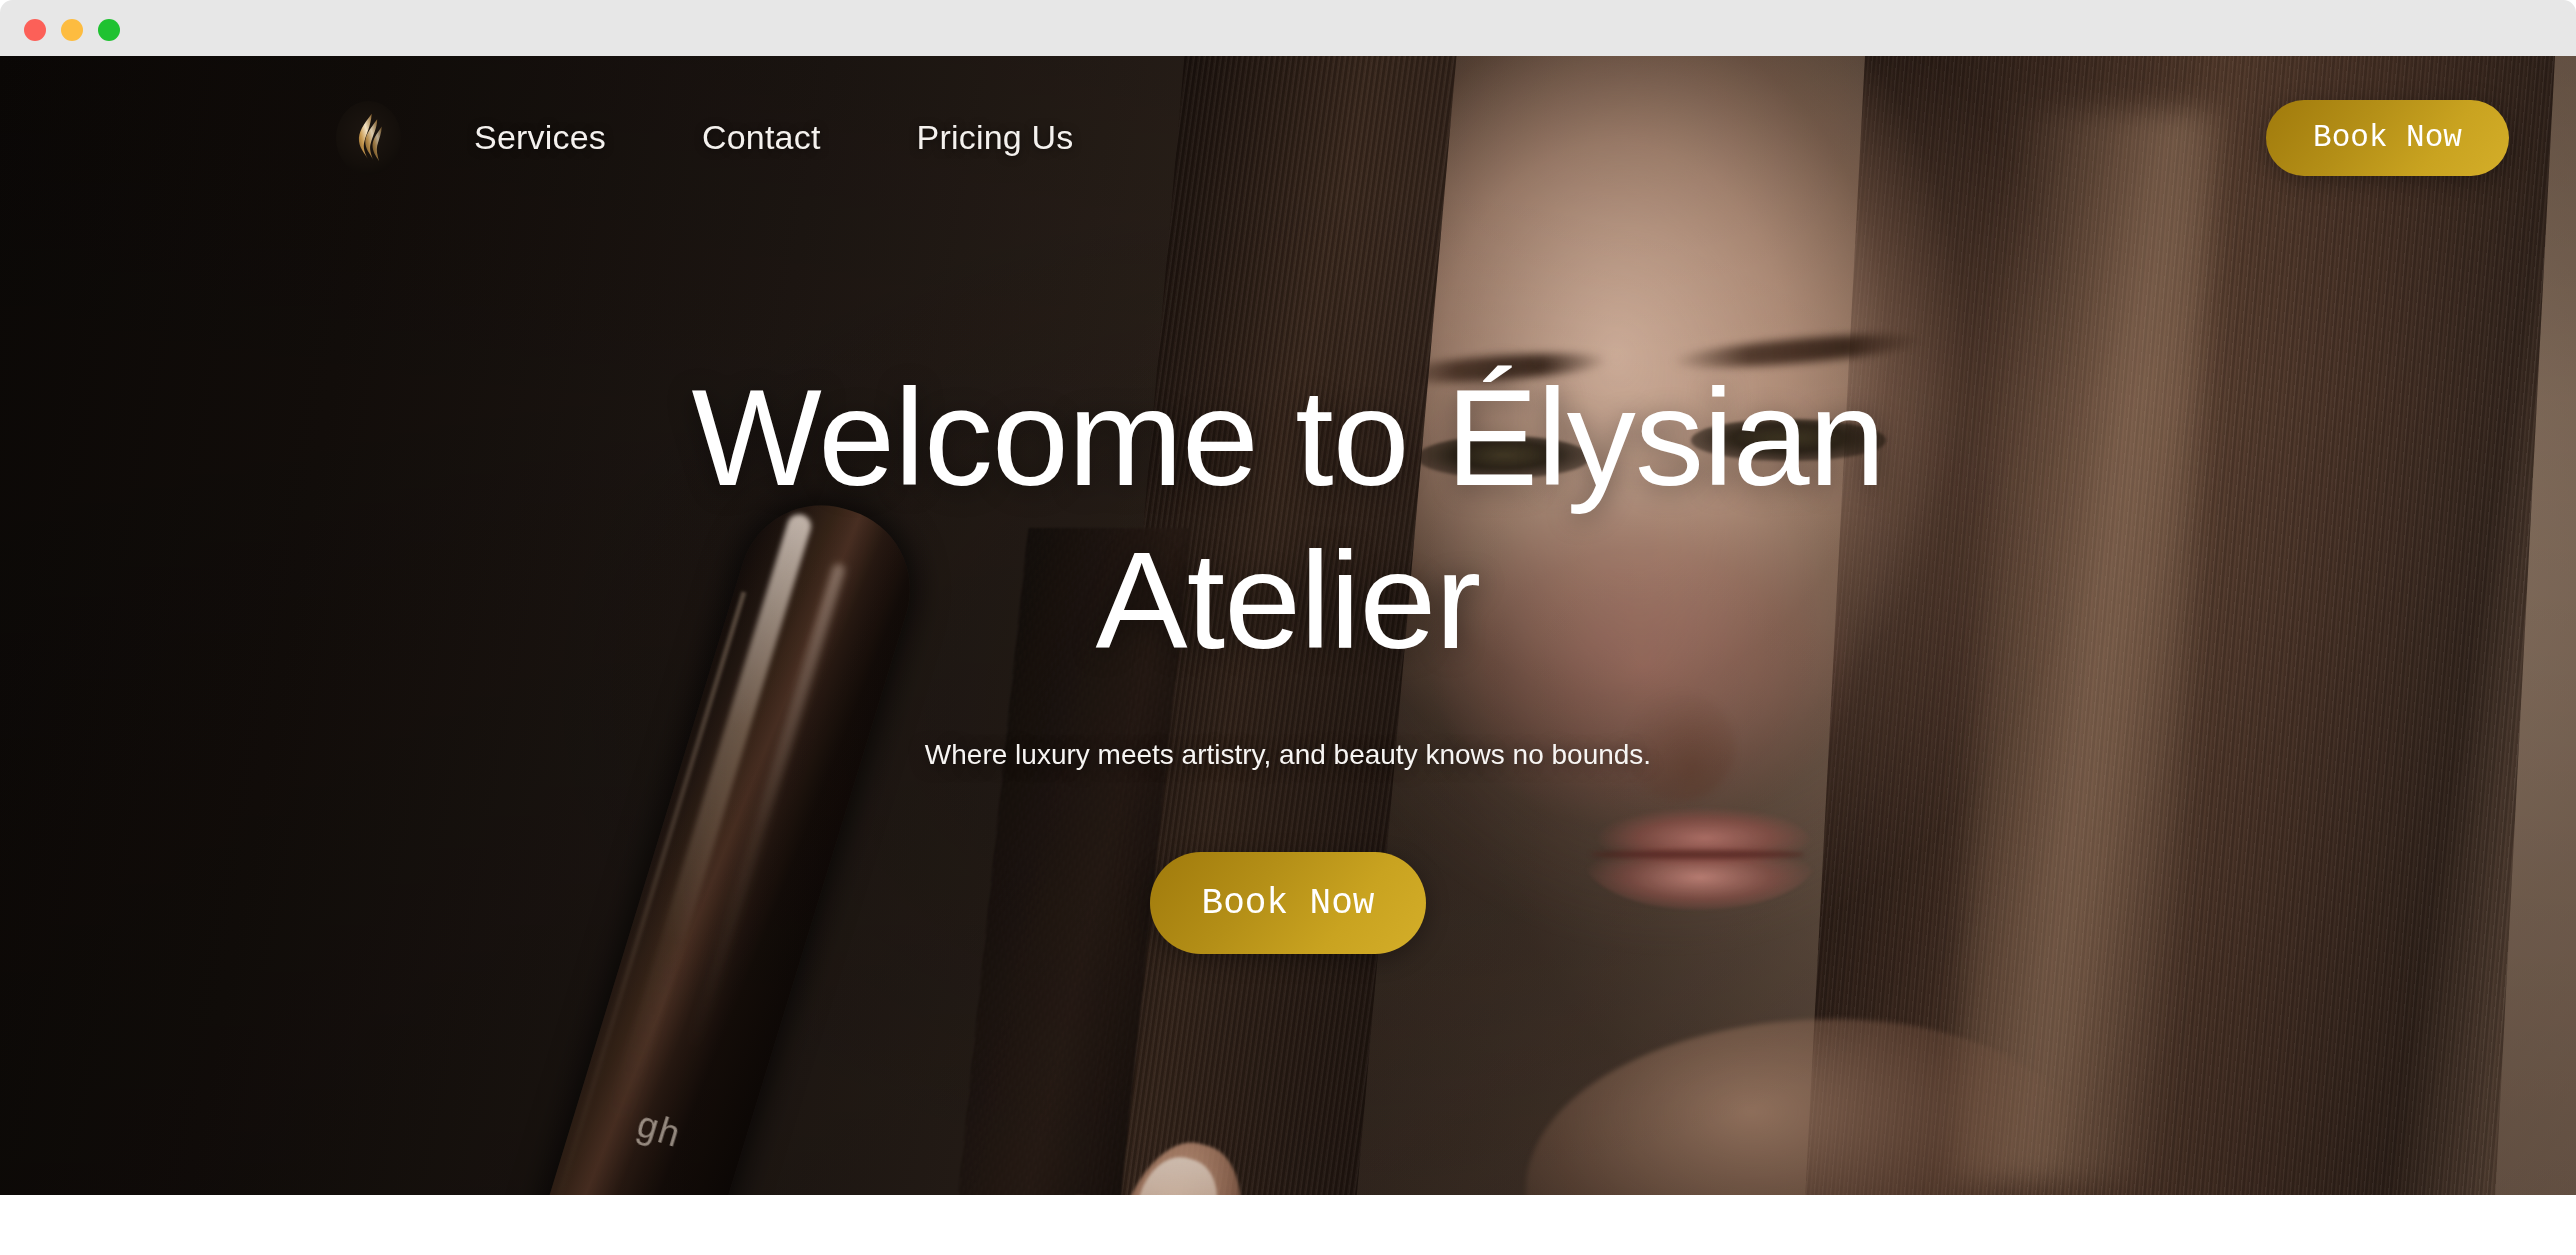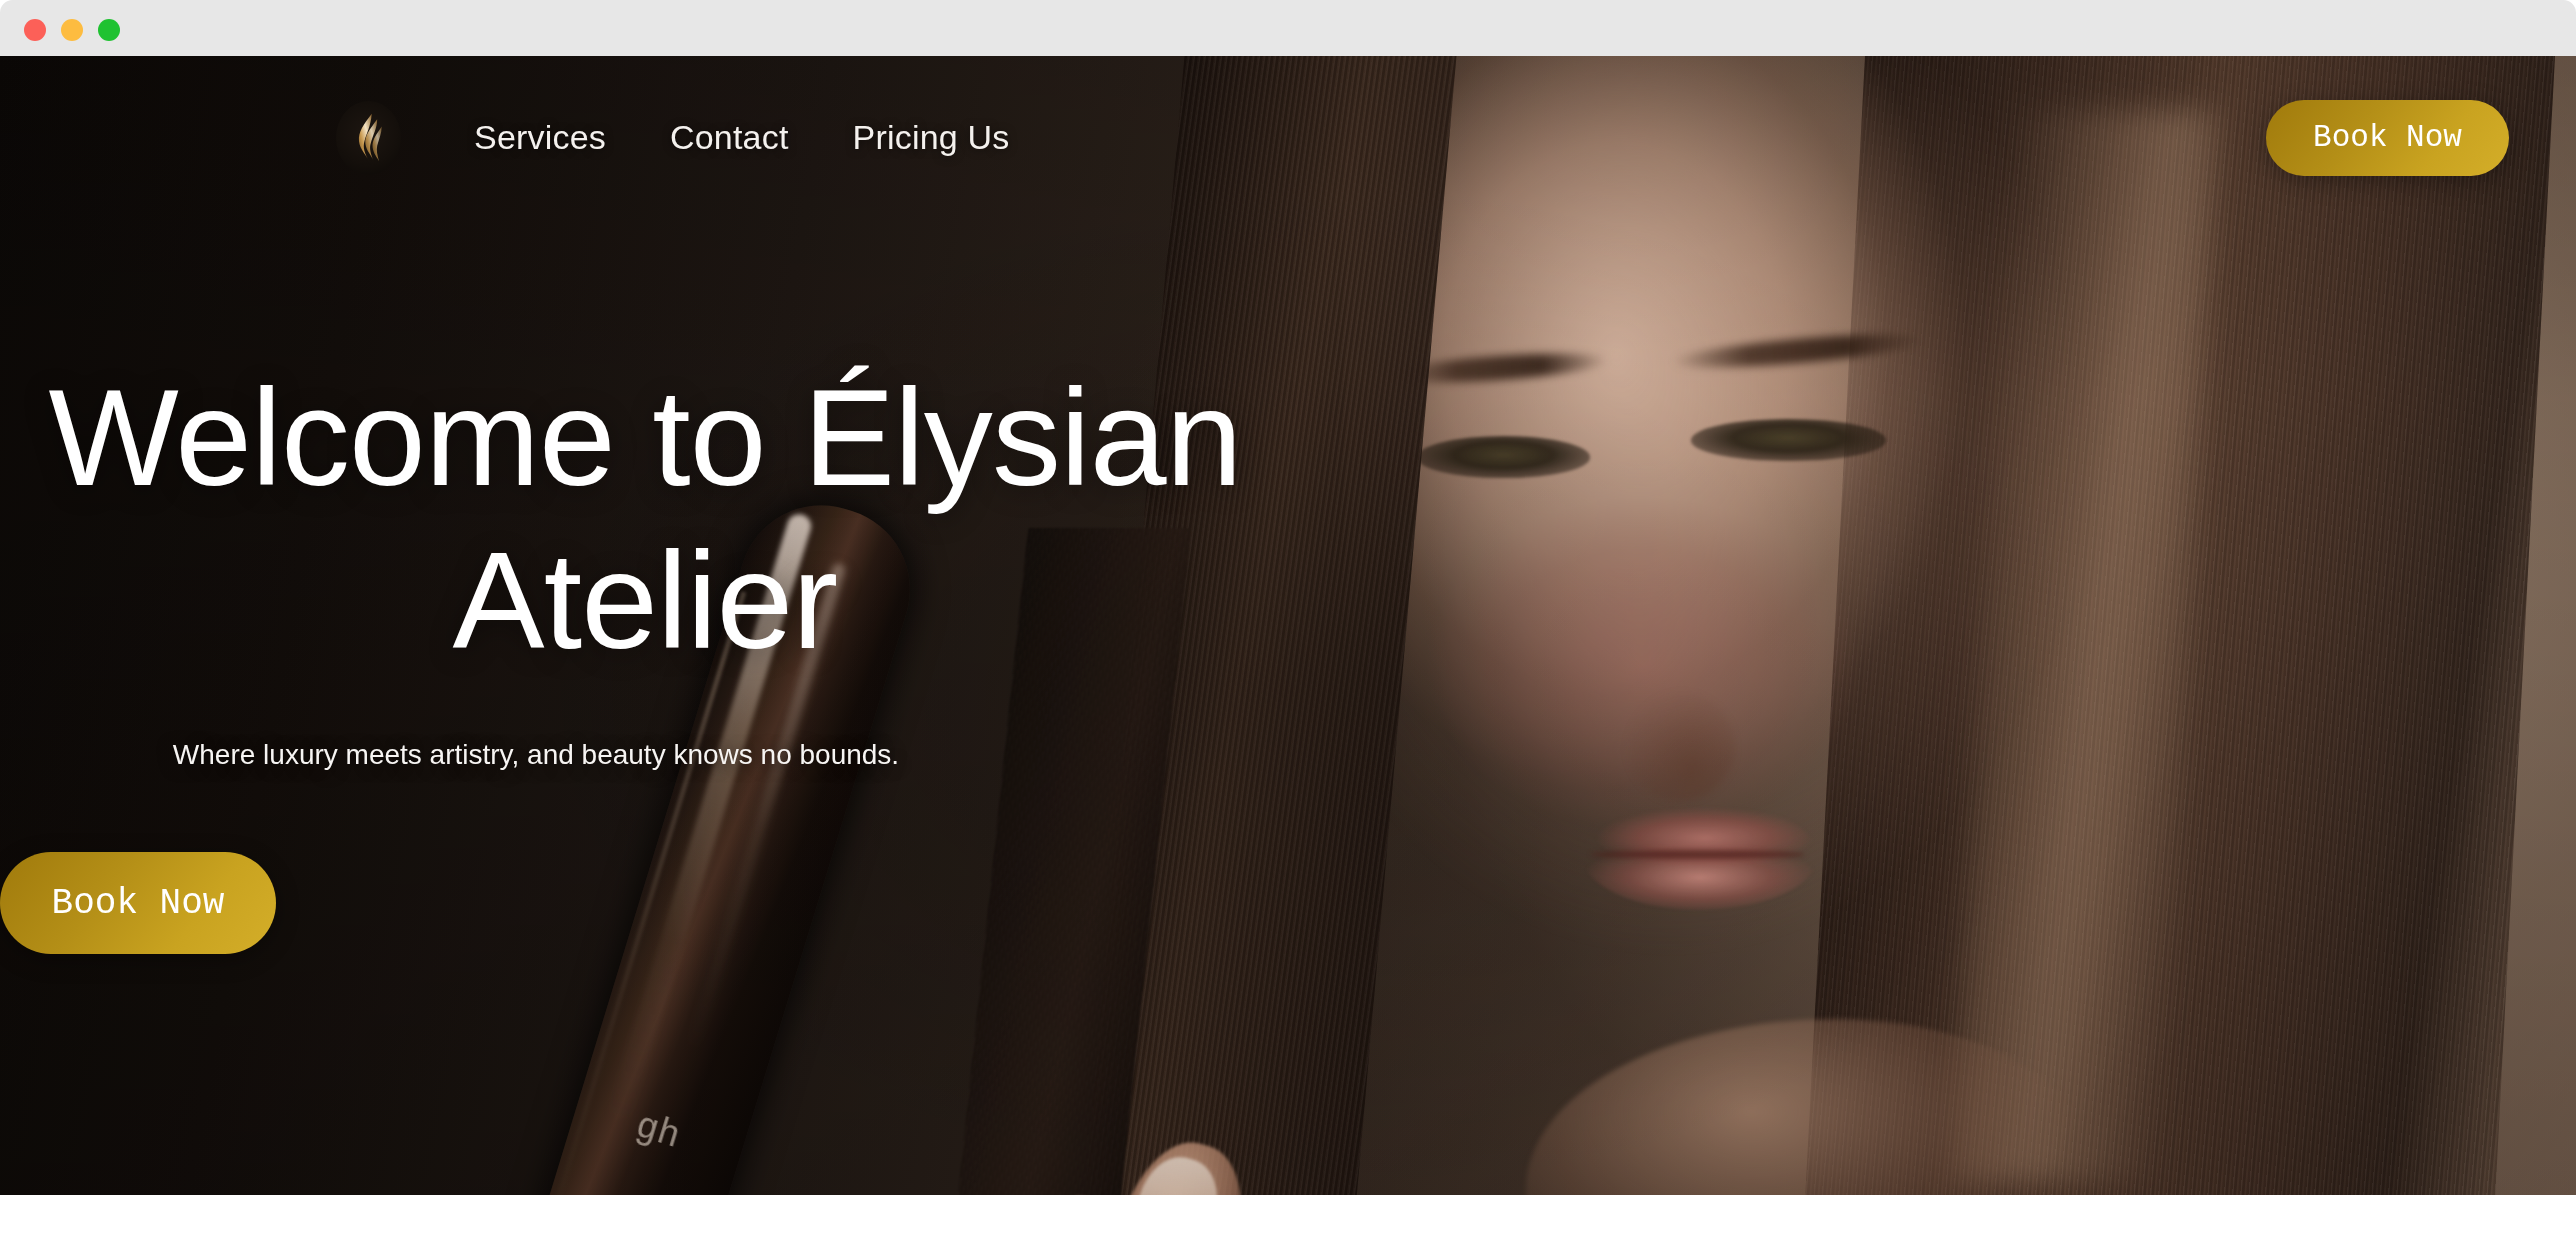--- a/index.html
+++ b/index.html
@@ -300,21 +300,21 @@
     background: radial-gradient(circle at 48% 44%, #1d1611 0%, #140f0b 58%, #0b0806 100%);
     display: flex; align-items: center; justify-content: center;
     flex: none;
     margin-right: 73px;
   }
   .logo-mark svg { display:block; }
 
   .nav-links {
     display: flex;
     align-items: center;
-    gap: 64px;
+    gap: 96px;
   }
   .nav-link {
     color: #f4f1ee;
     font-size: 34px;
     font-weight: 400;
     letter-spacing: 0.2px;
     text-decoration: none;
     white-space: nowrap;
     text-shadow: 0 0.9px 9px rgba(0,0,0,0.55);
     cursor: pointer;
@@ -342,20 +342,21 @@
   }
 
   
   .hero-copy {
     position: absolute;
     left: 0; top: 0;
     width: 2576px;
     height: 1139px;
     display: flex;
     flex-direction: column;
+    align-items: center;
     justify-content: flex-start;
     padding-top: 300px;
     z-index: 30;
     pointer-events: none;
   }
   .hero-title {
     width: 1290px;
     text-align: center;
     color: #ffffff;
     font-size: 138px;

